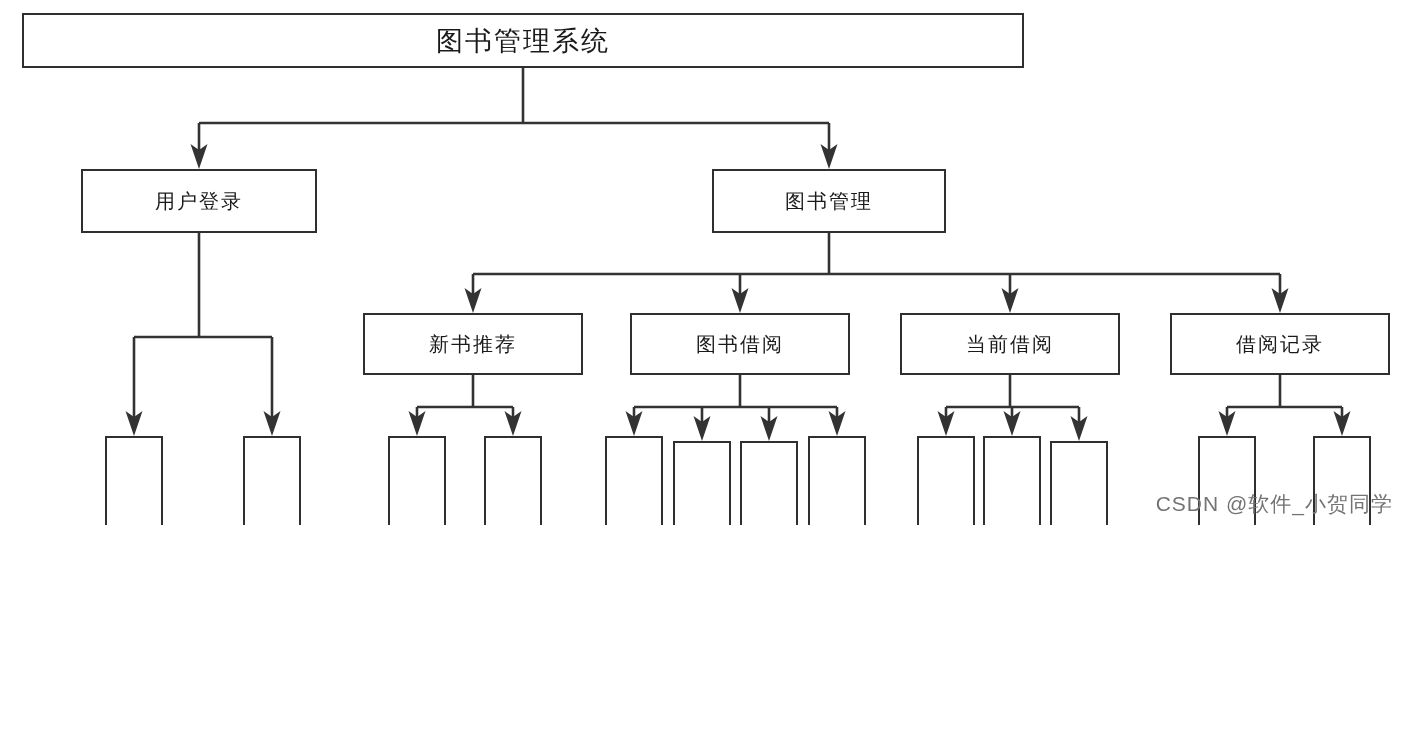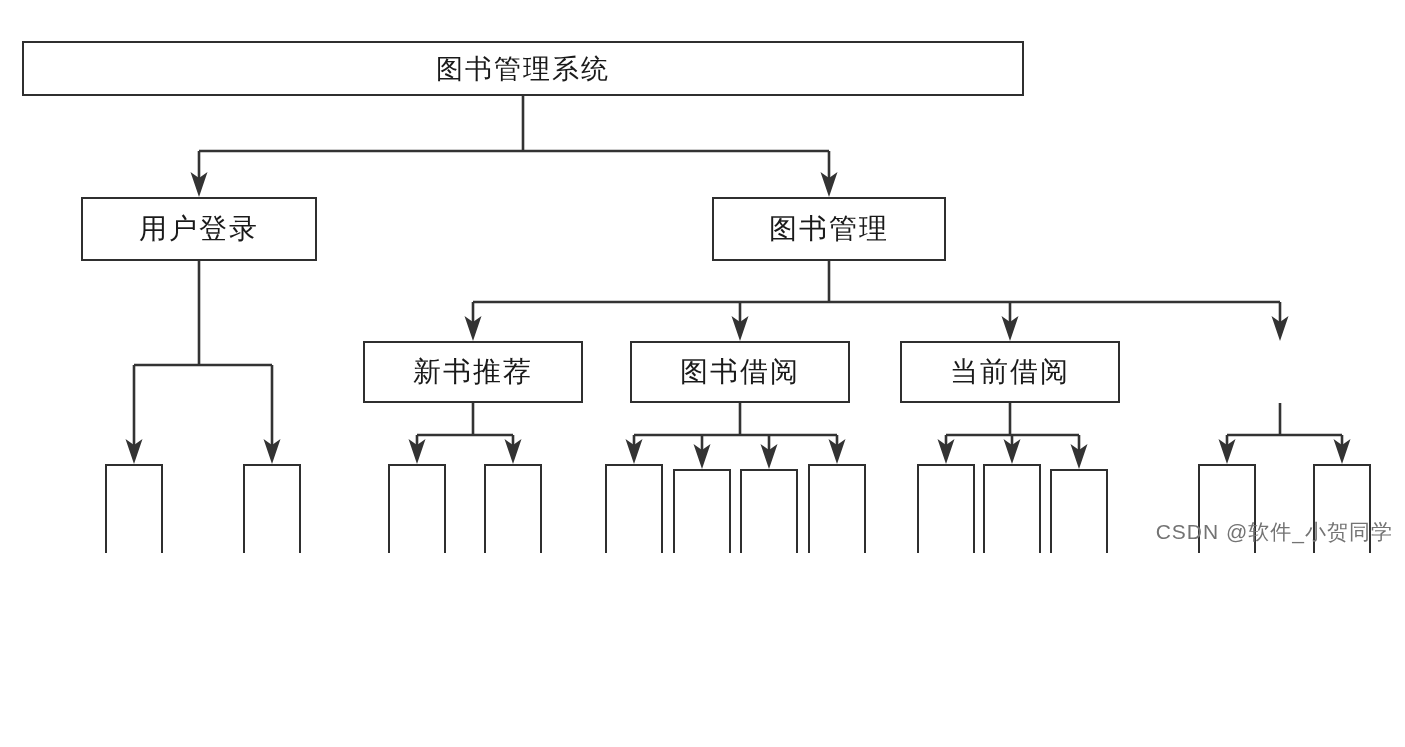--- a/index.html
+++ b/index.html
@@ -7,39 +7,38 @@
     padding: 0;
     background: #ffffff;
     font-family: "Liberation Sans", sans-serif;
   }
   .canvas {
     position: relative;
     width: 1405px;
     height: 525px;
     background: #ffffff;
     overflow: hidden;
-    margin-top: 28px;
   }
   .connector-layer {
     position: absolute;
     left: 0; top: 0;
     width: 1405px;
     height: 747px;
     z-index: 1;
   }
   .box {
     position: absolute;
     box-sizing: border-box;
     background: #ffffff;
     border: 2px solid #2f2f2f;
     display: flex;
     align-items: center;
     justify-content: center;
     color: #1a1a1a;
-    font-size: 28px;
+    font-size: 20px;
     letter-spacing: 2px;
     z-index: 2;
     text-align: center;
     white-space: nowrap;
   }
   .box.root { font-size: 27px; }
   .leaf span {
     writing-mode: vertical-rl;
     text-orientation: mixed;
     letter-spacing: 5px;
@@ -126,20 +125,21 @@
   </svg>
 
   <div class="box root" style="left:22px; top:13px; width:1002px; height:55px;">图书管理系统</div>
 
   <div class="box" style="left:81px; top:169px; width:236px; height:64px;">用户登录</div>
   <div class="box" style="left:712px; top:169px; width:234px; height:64px;text-align:right;">图书管理</div>
 
   <div class="box" style="left:363px; top:313px; width:220px; height:62px;">新书推荐</div>
   <div class="box" style="left:900px; top:313px; width:220px; height:62px;">当前借阅</div>
   <div class="box" style="left:630px; top:313px; width:220px; height:62px;">图书借阅</div>
+  <div class="box" style="left:1170px; top:313px; width:220px; height:62px;">借阅记录</div>
 
   <div class="box leaf" style="left:105px; top:436px; width:58px; height:301px;">
     <span>用户登录</span>
   </div>
   <div class="box leaf" style="left:243px; top:436px; width:58px; height:301px;">
     <span>注销登录</span>
   </div>
 
   <div class="box leaf" style="left:388px; top:436px; width:58px; height:301px;">
     <span>查询图书</span>

